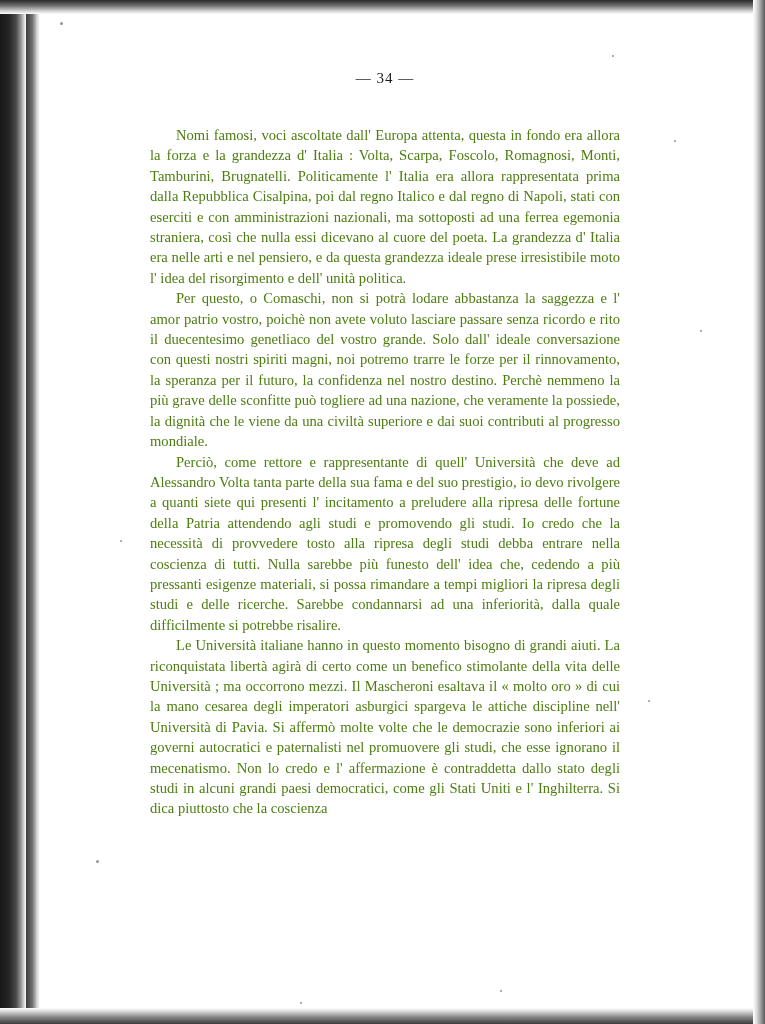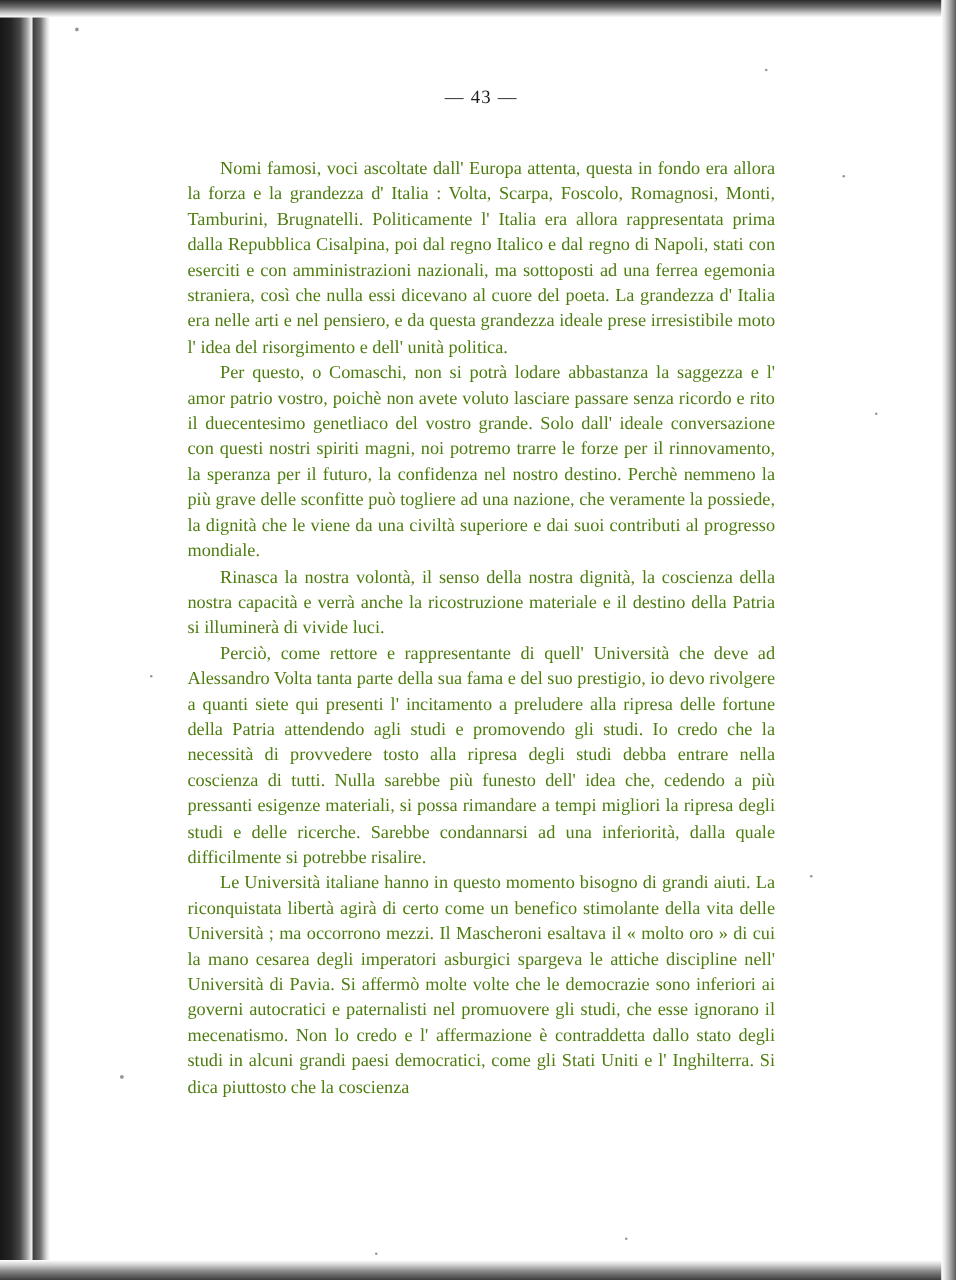--- a/index.html
+++ b/index.html
@@ -98,23 +98,22 @@
   <div class="speckle" style="left:612px;top:55px;width:2px;height:2px;"></div>
   <div class="speckle" style="left:674px;top:140px;width:2px;height:2px;"></div>
   <div class="speckle" style="left:700px;top:330px;width:2px;height:2px;"></div>
   <div class="speckle" style="left:120px;top:540px;width:2px;height:2px;"></div>
   <div class="speckle" style="left:648px;top:700px;width:2px;height:2px;"></div>
   <div class="speckle" style="left:96px;top:860px;width:3px;height:3px;"></div>
   <div class="speckle" style="left:500px;top:990px;width:2px;height:2px;"></div>
   <div class="speckle" style="left:300px;top:1002px;width:2px;height:2px;"></div>
 
   <div class="content">
-    <div class="folio">— 43 —</div>
+    <div class="folio">— 34 —</div>
     <div class="body-text">
       <p>Nomi famosi, voci ascoltate dall' Europa attenta, questa in fondo era allora la forza e la grandezza d' Italia : Volta, Scarpa, Foscolo, Romagnosi, Monti, Tamburini, Brugnatelli. Politicamente l' Italia era allora rappresentata prima dalla Repubblica Cisalpina, poi dal regno Italico e dal regno di Napoli, stati con eserciti e con amministrazioni nazionali, ma sottoposti ad una ferrea egemonia straniera, così che nulla essi dicevano al cuore del poeta. La grandezza d' Italia era nelle arti e nel pensiero, e da questa grandezza ideale prese irresistibile moto l' idea del risorgimento e dell' unità politica.</p>
       <p>Per questo, o Comaschi, non si potrà lodare abbastanza la saggezza e l' amor patrio vostro, poichè non avete voluto lasciare passare senza ricordo e rito il duecentesimo genetliaco del vostro grande. Solo dall' ideale conversazione con questi nostri spiriti magni, noi potremo trarre le forze per il rinnovamento, la speranza per il futuro, la confidenza nel nostro destino. Perchè nemmeno la più grave delle sconfitte può togliere ad una nazione, che veramente la possiede, la dignità che le viene da una civiltà superiore e dai suoi contributi al progresso mondiale.</p>
-      <p>Rinasca la nostra volontà, il senso della nostra dignità, la coscienza della nostra capacità e verrà anche la ricostruzione materiale e il destino della Patria si illuminerà di vivide luci.</p>
       <p>Perciò, come rettore e rappresentante di quell' Università che deve ad Alessandro Volta tanta parte della sua fama e del suo prestigio, io devo rivolgere a quanti siete qui presenti l' incitamento a preludere alla ripresa delle fortune della Patria attendendo agli studi e promovendo gli studi. Io credo che la necessità di provvedere tosto alla ripresa degli studi debba entrare nella coscienza di tutti. Nulla sarebbe più funesto dell' idea che, cedendo a più pressanti esigenze materiali, si possa rimandare a tempi migliori la ripresa degli studi e delle ricerche. Sarebbe condannarsi ad una inferiorità, dalla quale difficilmente si potrebbe risalire.</p>
       <p>Le Università italiane hanno in questo momento bisogno di grandi aiuti. La riconquistata libertà agirà di certo come un benefico stimolante della vita delle Università ; ma occorrono mezzi. Il Mascheroni esaltava il « molto oro » di cui la mano cesarea degli imperatori asburgici spargeva le attiche discipline nell' Università di Pavia. Si affermò molte volte che le democrazie sono inferiori ai governi autocratici e paternalisti nel promuovere gli studi, che esse ignorano il mecenatismo. Non lo credo e l' affermazione è contraddetta dallo stato degli studi in alcuni grandi paesi democratici, come gli Stati Uniti e l' Inghilterra. Si dica piuttosto che la coscienza</p>
     </div>
   </div>
 
 </div>
 
 </body></html>

